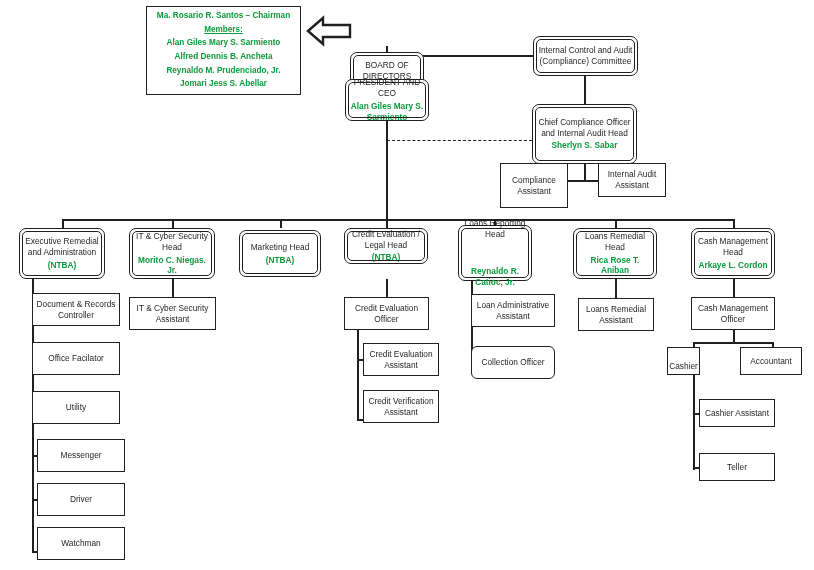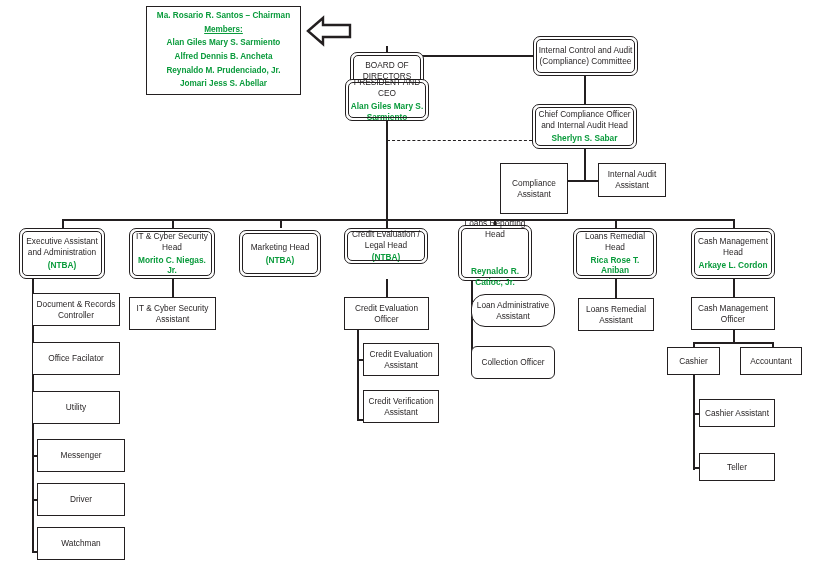--- a/index.html
+++ b/index.html
@@ -51,26 +51,26 @@
 
   <div class="box dbl" style="left:533px;top:36px;width:105px;height:40px;">
     <span class="ttl">Internal Control and Audit (Compliance) Committee</span>
   </div>
 
   <div class="box dbl" style="left:345px;top:79px;width:84px;height:42px;">
     <span class="ttl">PRESIDENT AND CEO</span>
     <span class="nm">Alan Giles Mary S. Sarmiento</span>
   </div>
 
-  <div class="box dbl" style="left:532px;top:104px;width:105px;height:45px;">
+  <div class="box dbl" style="left:532px;top:104px;width:105px;height:60px;">
     <span class="ttl">Chief Compliance Officer and Internal Audit Head</span>
     <span class="nm">Sherlyn S. Sabar</span>
   </div>
 
-  <div class="box" style="left:500px;top:163px;width:68px;height:51px;">
+  <div class="box" style="left:500px;top:163px;width:68px;height:45px;">
     <span class="ttl">Compliance Assistant</span>
   </div>
 
   <div class="box" style="left:598px;top:163px;width:68px;height:34px;">
     <span class="ttl">Internal Audit Assistant</span>
   </div>
 
   <div class="ln lnv" style="left:386px;top:46px;height:33px;"></div>
   <div class="ln lnh" style="left:386px;top:55px;width:148px;"></div>
   <div class="ln lnv" style="left:584px;top:76px;height:28px;"></div>
@@ -83,21 +83,21 @@
 
   <div class="ln lnv" style="left:62px;top:219px;height:9px;"></div>
   <div class="ln lnv" style="left:172px;top:219px;height:9px;"></div>
   <div class="ln lnv" style="left:280px;top:219px;height:9px;"></div>
   <div class="ln lnv" style="left:386px;top:219px;height:9px;"></div>
   <div class="ln lnv" style="left:494px;top:219px;height:9px;"></div>
   <div class="ln lnv" style="left:615px;top:219px;height:9px;"></div>
   <div class="ln lnv" style="left:733px;top:219px;height:9px;"></div>
 
   <div class="box dbl" style="left:19px;top:228px;width:86px;height:51px;">
-    <span class="ttl">Executive Assistant and Administration</span>
+    <span class="ttl">Executive Remedial and Administration</span>
     <span class="nm">(NTBA)</span>
   </div>
 
   <div class="box dbl" style="left:129px;top:228px;width:86px;height:51px;">
     <span class="ttl">IT &amp; Cyber Security Head</span>
     <span class="nm">Morito C. Niegas. Jr.</span>
   </div>
 
   <div class="box dbl" style="left:239px;top:230px;width:82px;height:47px;">
     <span class="ttl">Marketing Head</span>
@@ -172,21 +172,21 @@
   </div>
   <div class="ln lnh" style="left:357px;top:359px;width:8px;"></div>
 
   <div class="box" style="left:363px;top:390px;width:76px;height:33px;">
     <span class="ttl">Credit Verification Assistant</span>
   </div>
   <div class="ln lnh" style="left:357px;top:419px;width:8px;"></div>
 
   <div class="ln lnv" style="left:471px;top:281px;height:86px;"></div>
 
-  <div class="box" style="left:471px;top:294px;width:84px;height:33px;border-radius:14px;">
+  <div class="box" style="left:471px;top:294px;width:84px;height:33px;">
     <span class="ttl">Loan Administrative Assistant</span>
   </div>
   <div class="ln lnh" style="left:471px;top:310px;width:8px;"></div>
 
   <div class="box" style="left:471px;top:346px;width:84px;height:33px;border-radius:6px;">
     <span class="ttl">Collection Officer</span>
   </div>
   <div class="ln lnh" style="left:471px;top:362px;width:8px;"></div>
 
   <div class="ln lnv" style="left:615px;top:279px;height:19px;"></div>
@@ -197,21 +197,21 @@
   <div class="ln lnv" style="left:733px;top:279px;height:18px;"></div>
   <div class="box" style="left:691px;top:297px;width:84px;height:33px;">
     <span class="ttl">Cash Management Officer</span>
   </div>
 
   <div class="ln lnv" style="left:733px;top:330px;height:13px;"></div>
   <div class="ln lnh" style="left:693px;top:342px;width:80px;"></div>
   <div class="ln lnv" style="left:693px;top:342px;height:6px;"></div>
   <div class="ln lnv" style="left:772px;top:342px;height:6px;"></div>
 
-  <div class="box" style="left:667px;top:347px;width:53px;height:28px;">
+  <div class="box" style="left:667px;top:347px;width:33px;height:28px;justify-content:flex-end;">
     <span class="ttl">Cashier</span>
   </div>
 
   <div class="box" style="left:740px;top:347px;width:62px;height:28px;">
     <span class="ttl">Accountant</span>
   </div>
 
   <div class="ln lnv" style="left:693px;top:375px;height:95px;"></div>
 
   <div class="box" style="left:699px;top:399px;width:76px;height:28px;">

